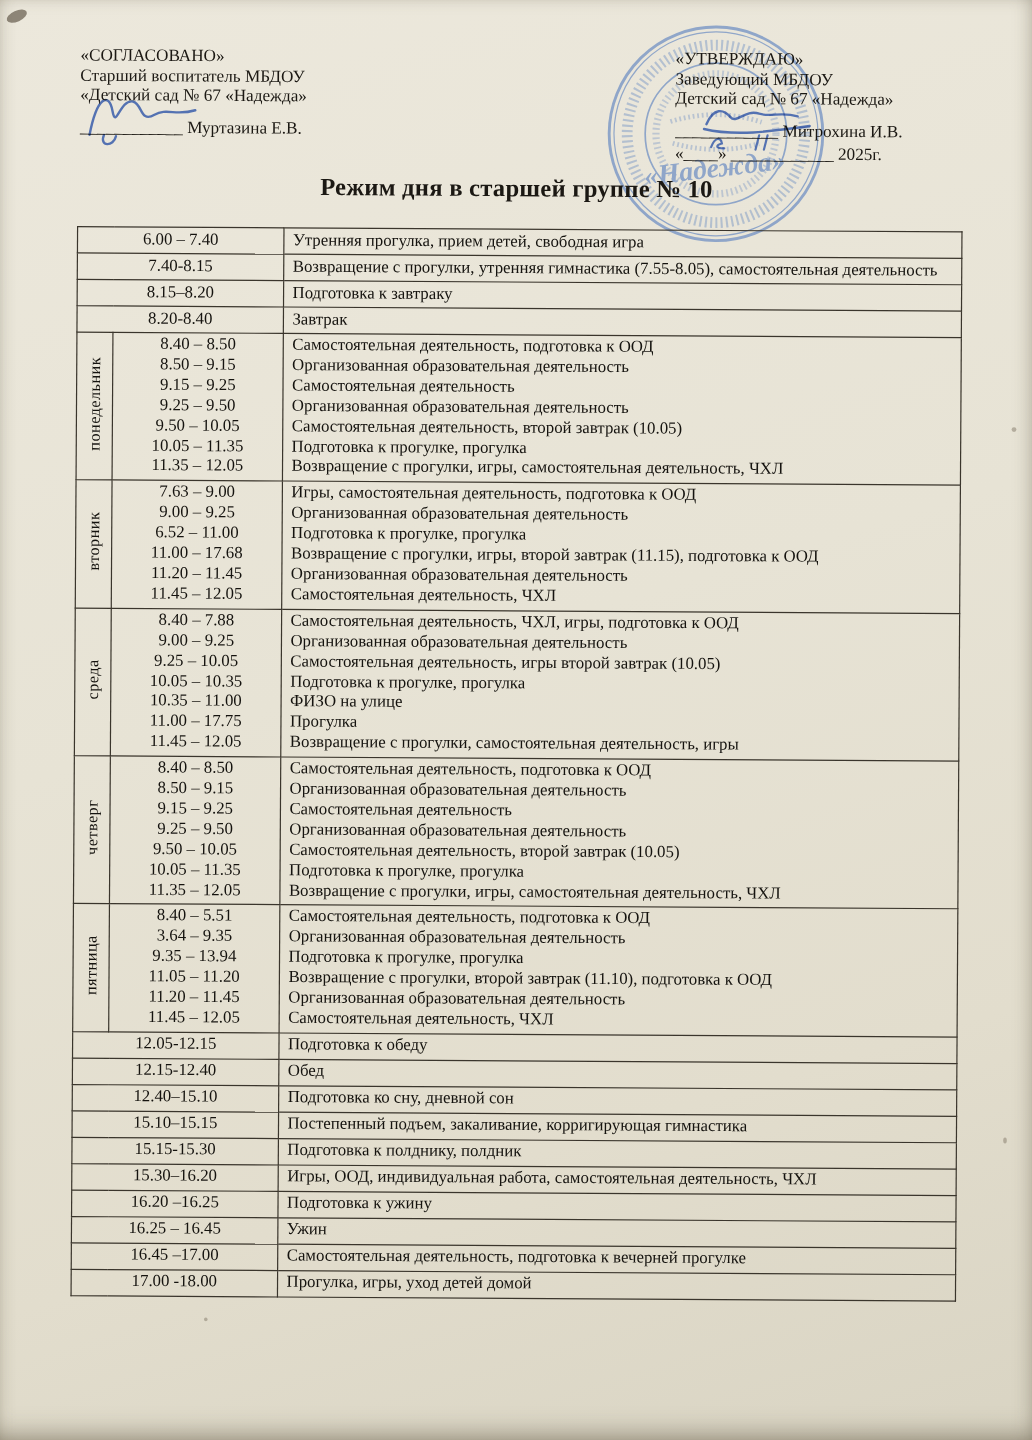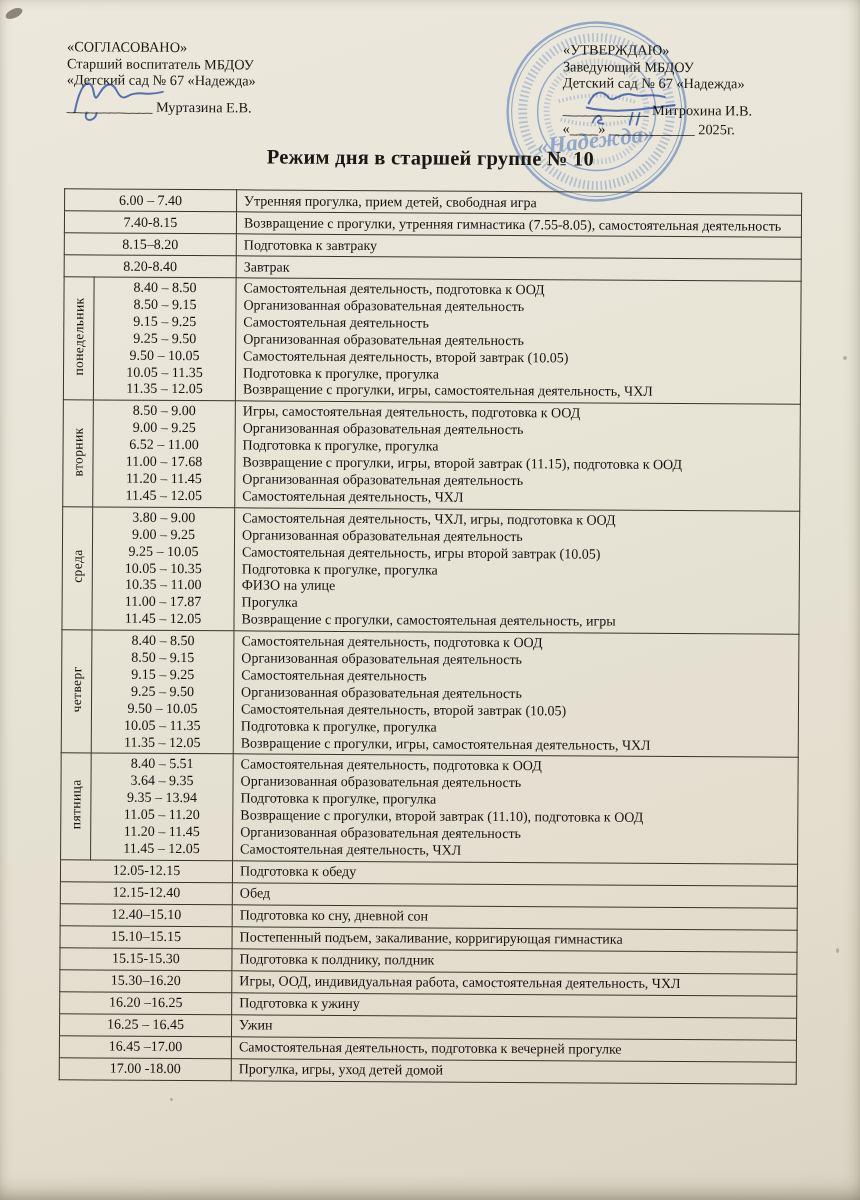--- a/index.html
+++ b/index.html
@@ -154,45 +154,45 @@
               <div>Самостоятельная деятельность</div>
               <div>Организованная образовательная деятельность</div>
               <div>Самостоятельная деятельность, второй завтрак (10.05)</div>
               <div>Подготовка к прогулке, прогулка</div>
               <div>Возвращение с прогулки, игры, самостоятельная деятельность, ЧХЛ</div>
             </td>
           </tr>
           <tr class="day-group">
             <td class="c-day"><span class="vert">вторник</span></td>
             <td class="c-time">
-              <div>8.50 – 9.00</div>
+              <div>7.63 – 9.00</div>
               <div>9.00 – 9.25</div>
               <div>6.52 – 11.00</div>
               <div>11.00 – 17.68</div>
               <div>11.20 – 11.45</div>
               <div>11.45 – 12.05</div>
             </td>
             <td class="c-act">
               <div>Игры, самостоятельная деятельность, подготовка к ООД</div>
               <div>Организованная образовательная деятельность</div>
               <div>Подготовка к прогулке, прогулка</div>
               <div>Возвращение с прогулки, игры, второй завтрак (11.15), подготовка к ООД</div>
               <div>Организованная образовательная деятельность</div>
               <div>Самостоятельная деятельность, ЧХЛ</div>
             </td>
           </tr>
           <tr class="day-group">
             <td class="c-day"><span class="vert">среда</span></td>
             <td class="c-time">
-              <div>3.80 – 9.00</div>
+              <div>8.40 – 7.88</div>
               <div>9.00 – 9.25</div>
               <div>9.25 – 10.05</div>
               <div>10.05 – 10.35</div>
               <div>10.35 – 11.00</div>
-              <div>11.00 – 17.87</div>
+              <div>11.00 – 17.75</div>
               <div>11.45 – 12.05</div>
             </td>
             <td class="c-act">
               <div>Самостоятельная деятельность, ЧХЛ, игры, подготовка к ООД</div>
               <div>Организованная образовательная деятельность</div>
               <div>Самостоятельная деятельность, игры второй завтрак (10.05)</div>
               <div>Подготовка к прогулке, прогулка</div>
               <div>ФИЗО на улице</div>
               <div>Прогулка</div>
               <div>Возвращение с прогулки,  самостоятельная деятельность, игры</div>

